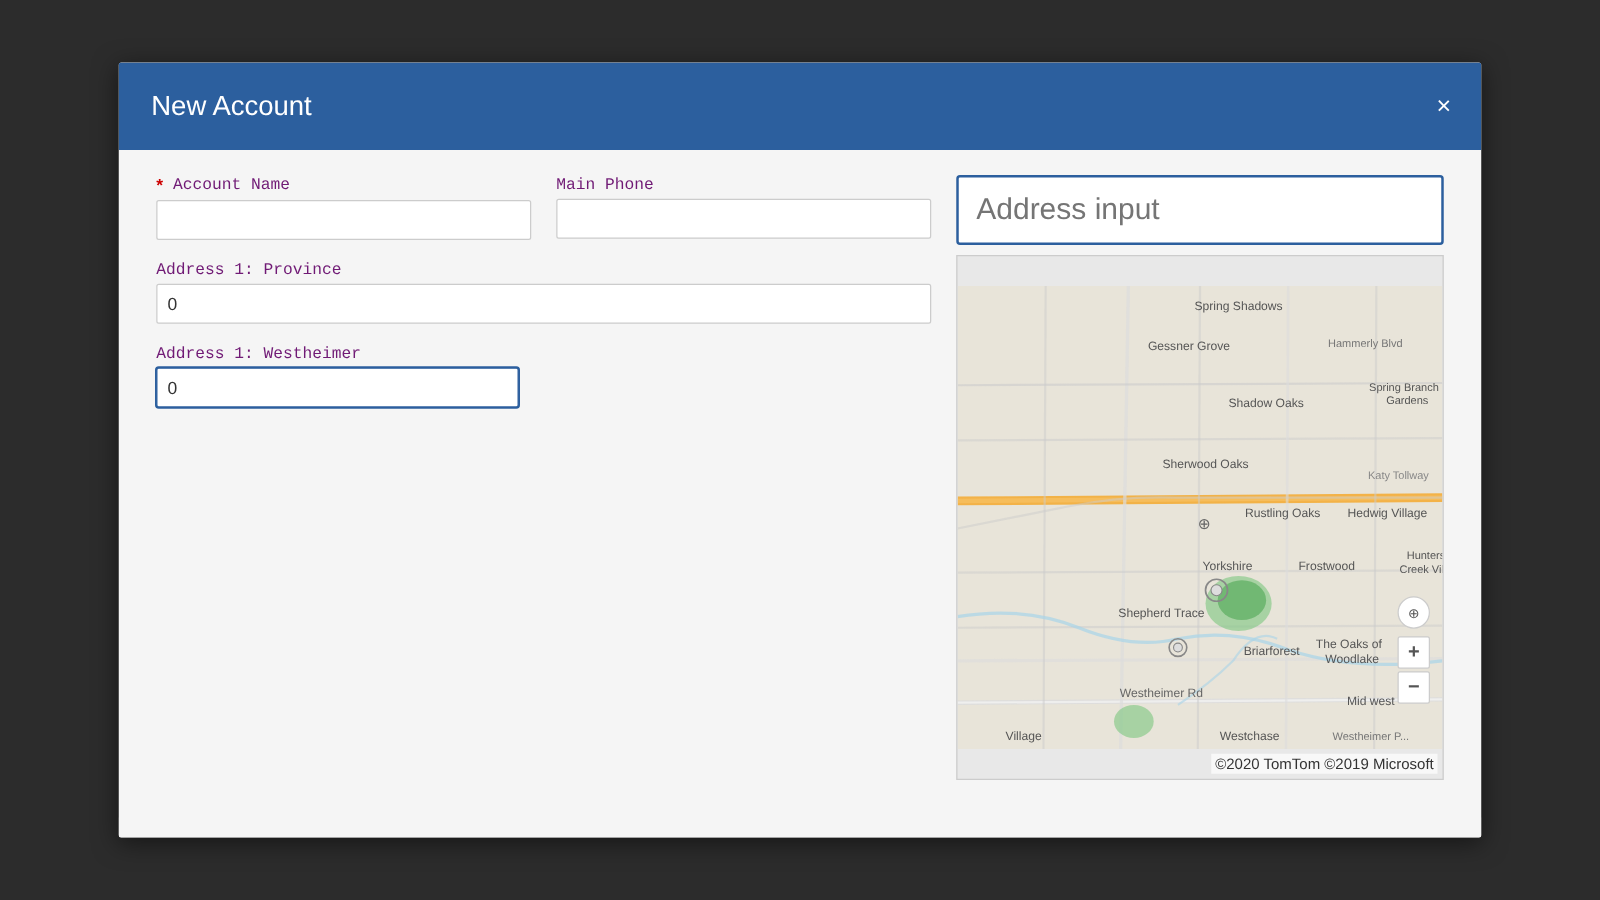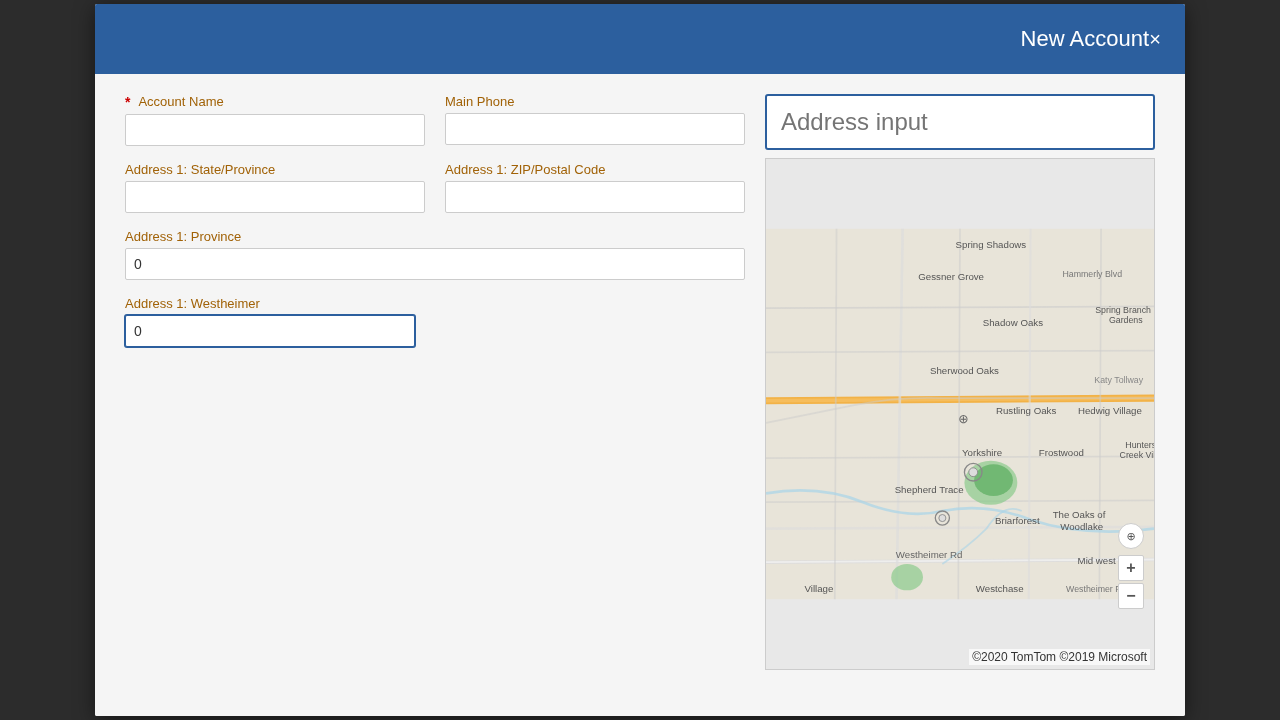--- a/index.html
+++ b/index.html
@@ -17,24 +17,24 @@
       position: relative;
       width: 1090px;
       background: #f5f5f5;
       border-radius: 2px;
       overflow: hidden;
       box-shadow: 0 4px 20px rgba(0,0,0,0.5);
     }
 
     .modal-header {
       background: #2c5f9e;
-      padding: 22px 36px;
-      display: flex;
-      align-items: center;
-      justify-content: flex-end;
+      padding: 22px 26px;
+      display: flex;
+      align-items: center;
+      justify-content: flex-start;
       position: relative;
     }
 
     .modal-title {
       color: #fff;
       font-size: 22px;
       font-weight: 400;
     }
 
     .close-button {
@@ -78,22 +78,23 @@
 
     .form-group {
       flex: 1;
       display: flex;
       flex-direction: column;
       gap: 4px;
     }
 
     .field-label {
       font-size: 13px;
-      color: #a16207;
+      color: #701a75;
       font-weight: 500;
+      font-family: Liberation Mono, monospace;
     }
 
     .required-star {
       color: #cc0000;
       font-size: 14px;
       font-weight: bold;
       margin-right: 4px;
       vertical-align: middle;
     }
 
@@ -126,21 +127,21 @@
       border-radius: 3px;
       font-size: 24px;
       color: #999;
       background: #fff;
       outline: none;
       margin-bottom: 8px;
     }
 
     .map-container {
       width: 100%;
-      height: 512px;
+      height: 420px;
       background: #e8e8e8;
       position: relative;
       overflow: hidden;
       border: 1px solid #ccc;
     }
 
     
     .map-svg {
       width: 100%;
       height: 100%;
@@ -223,30 +224,20 @@
           </div>
           <input type="text" class="form-input" value="" style="">
         </div>
         <div class="form-group">
           <label class="field-label">Main Phone</label>
           <input type="text" class="form-input" value="" style="">
         </div>
       </div>
 
 
-      <div class="form-row">
-        <div class="form-group">
-          <label class="field-label">Address 1: State/Province</label>
-          <input type="text" class="form-input" value="" style="">
-        </div>
-        <div class="form-group">
-          <label class="field-label">Address 1: ZIP/Postal Code</label>
-          <input type="text" class="form-input" value="" style="">
-        </div>
-      </div>
 
       <div class="form-row">
         <div class="form-group">
           <label class="field-label">Address 1: Province</label>
           <input type="text" class="form-input" value="0" style="">
         </div>
       </div>
 
       <div class="form-row">
         <div class="form-group" style="max-width: 290px;">

